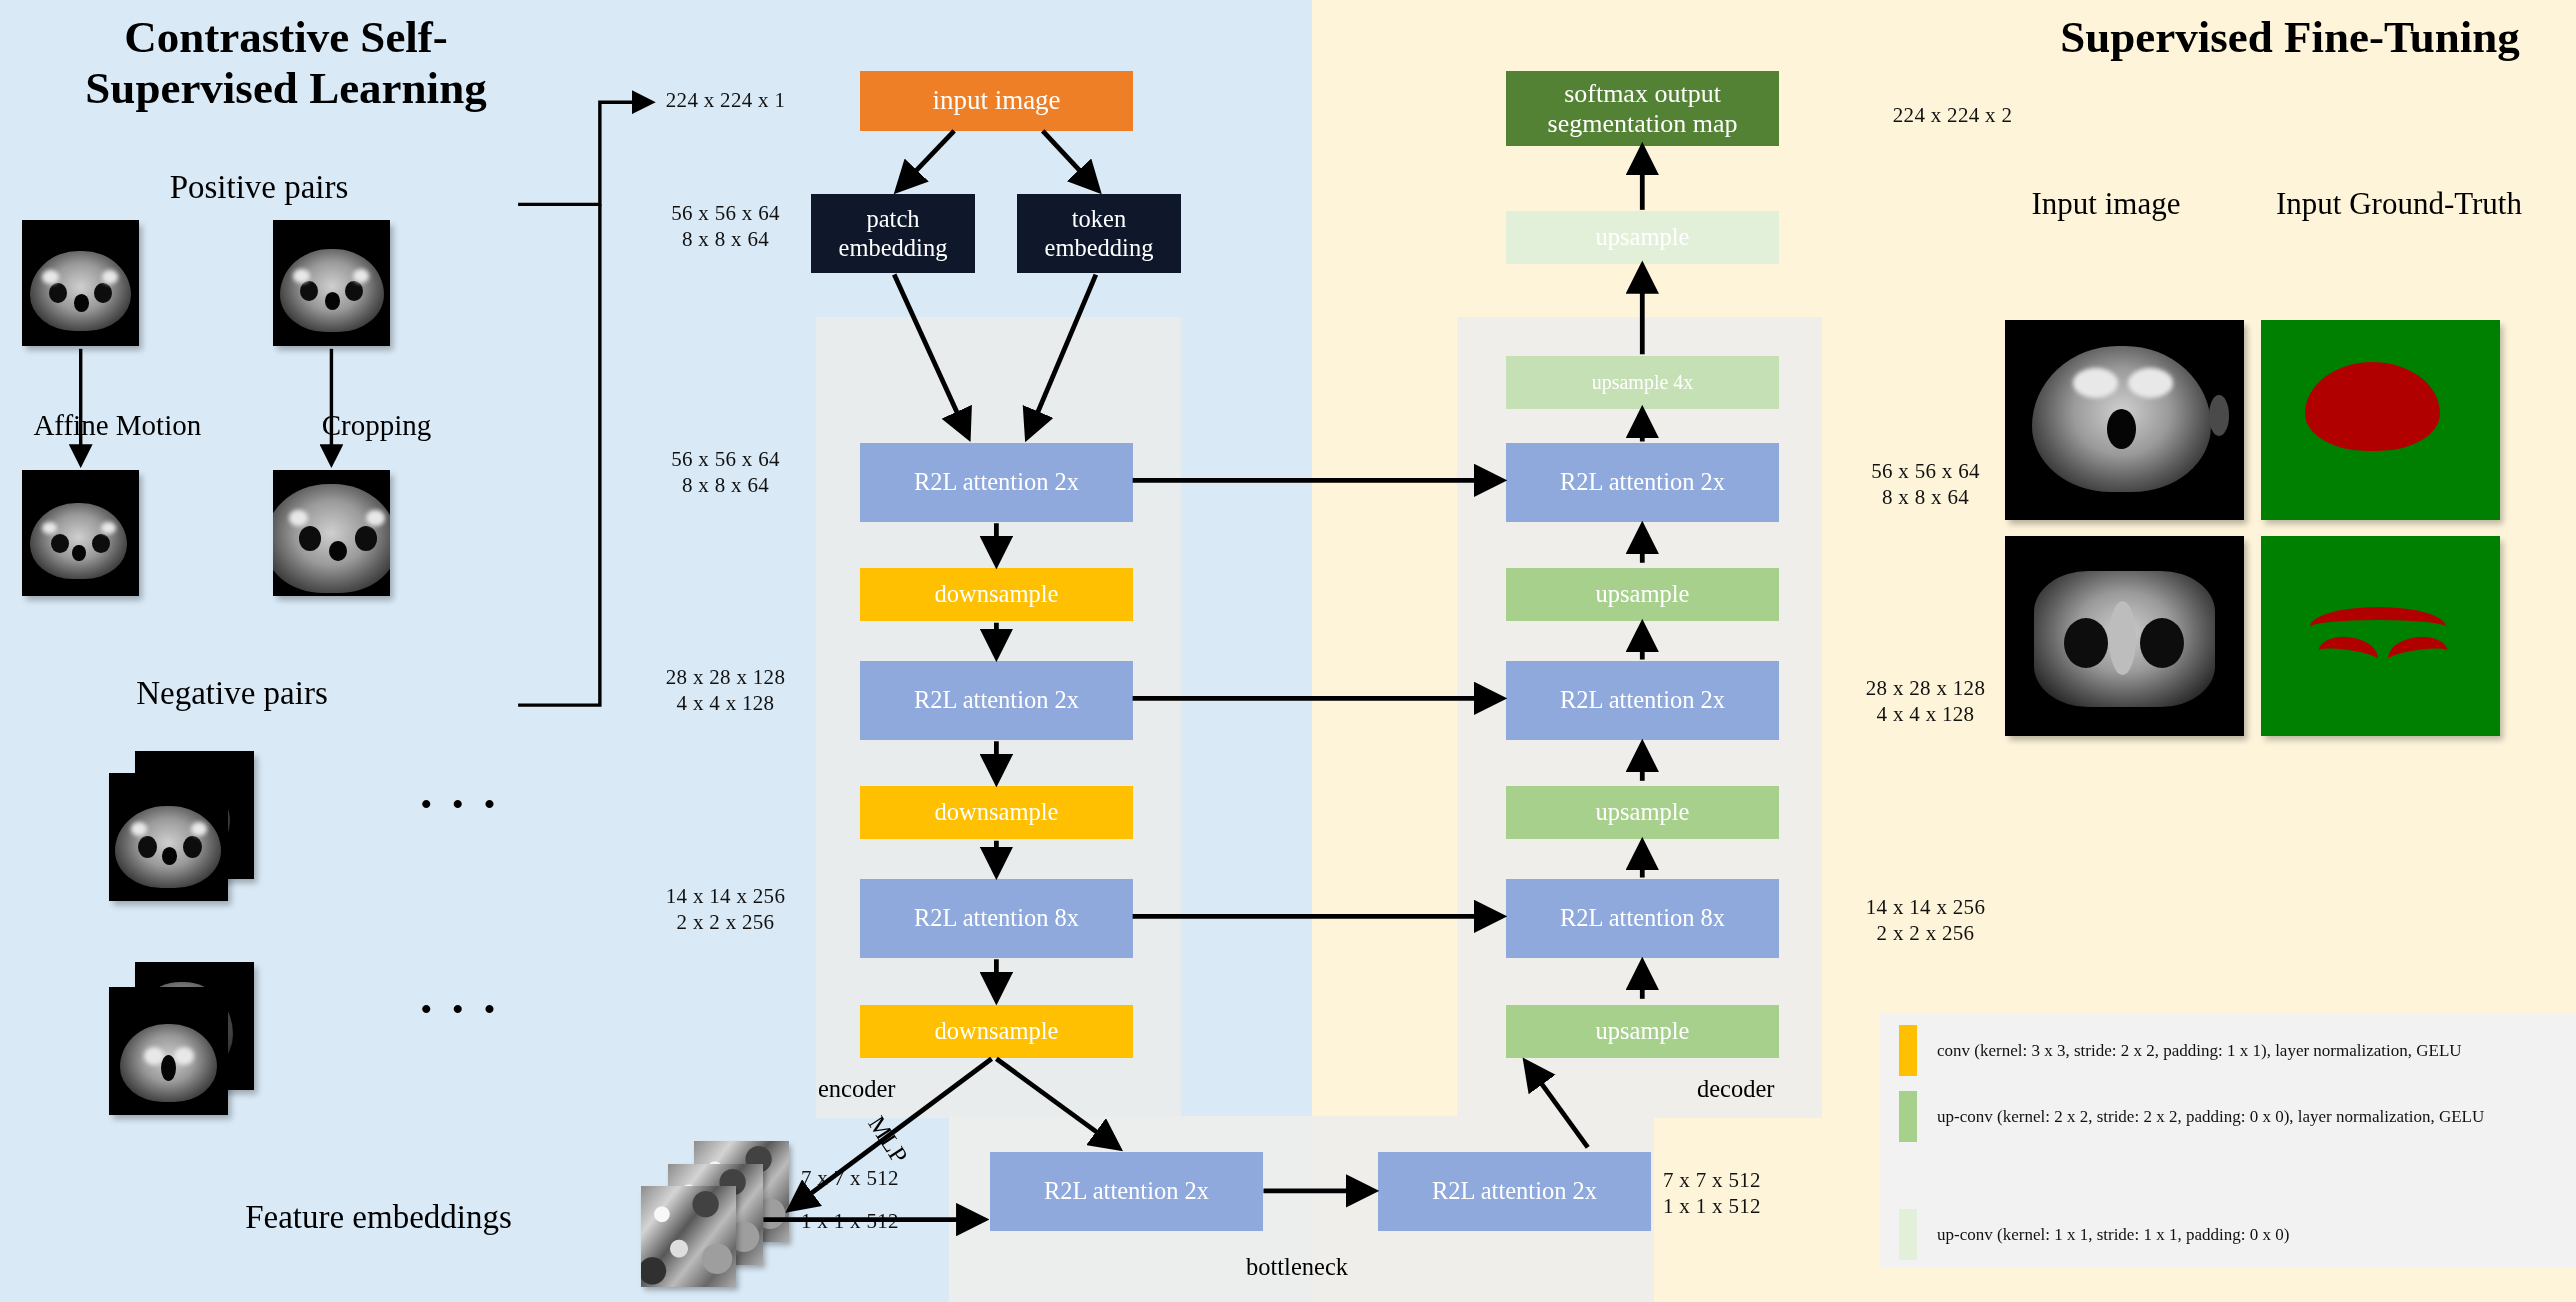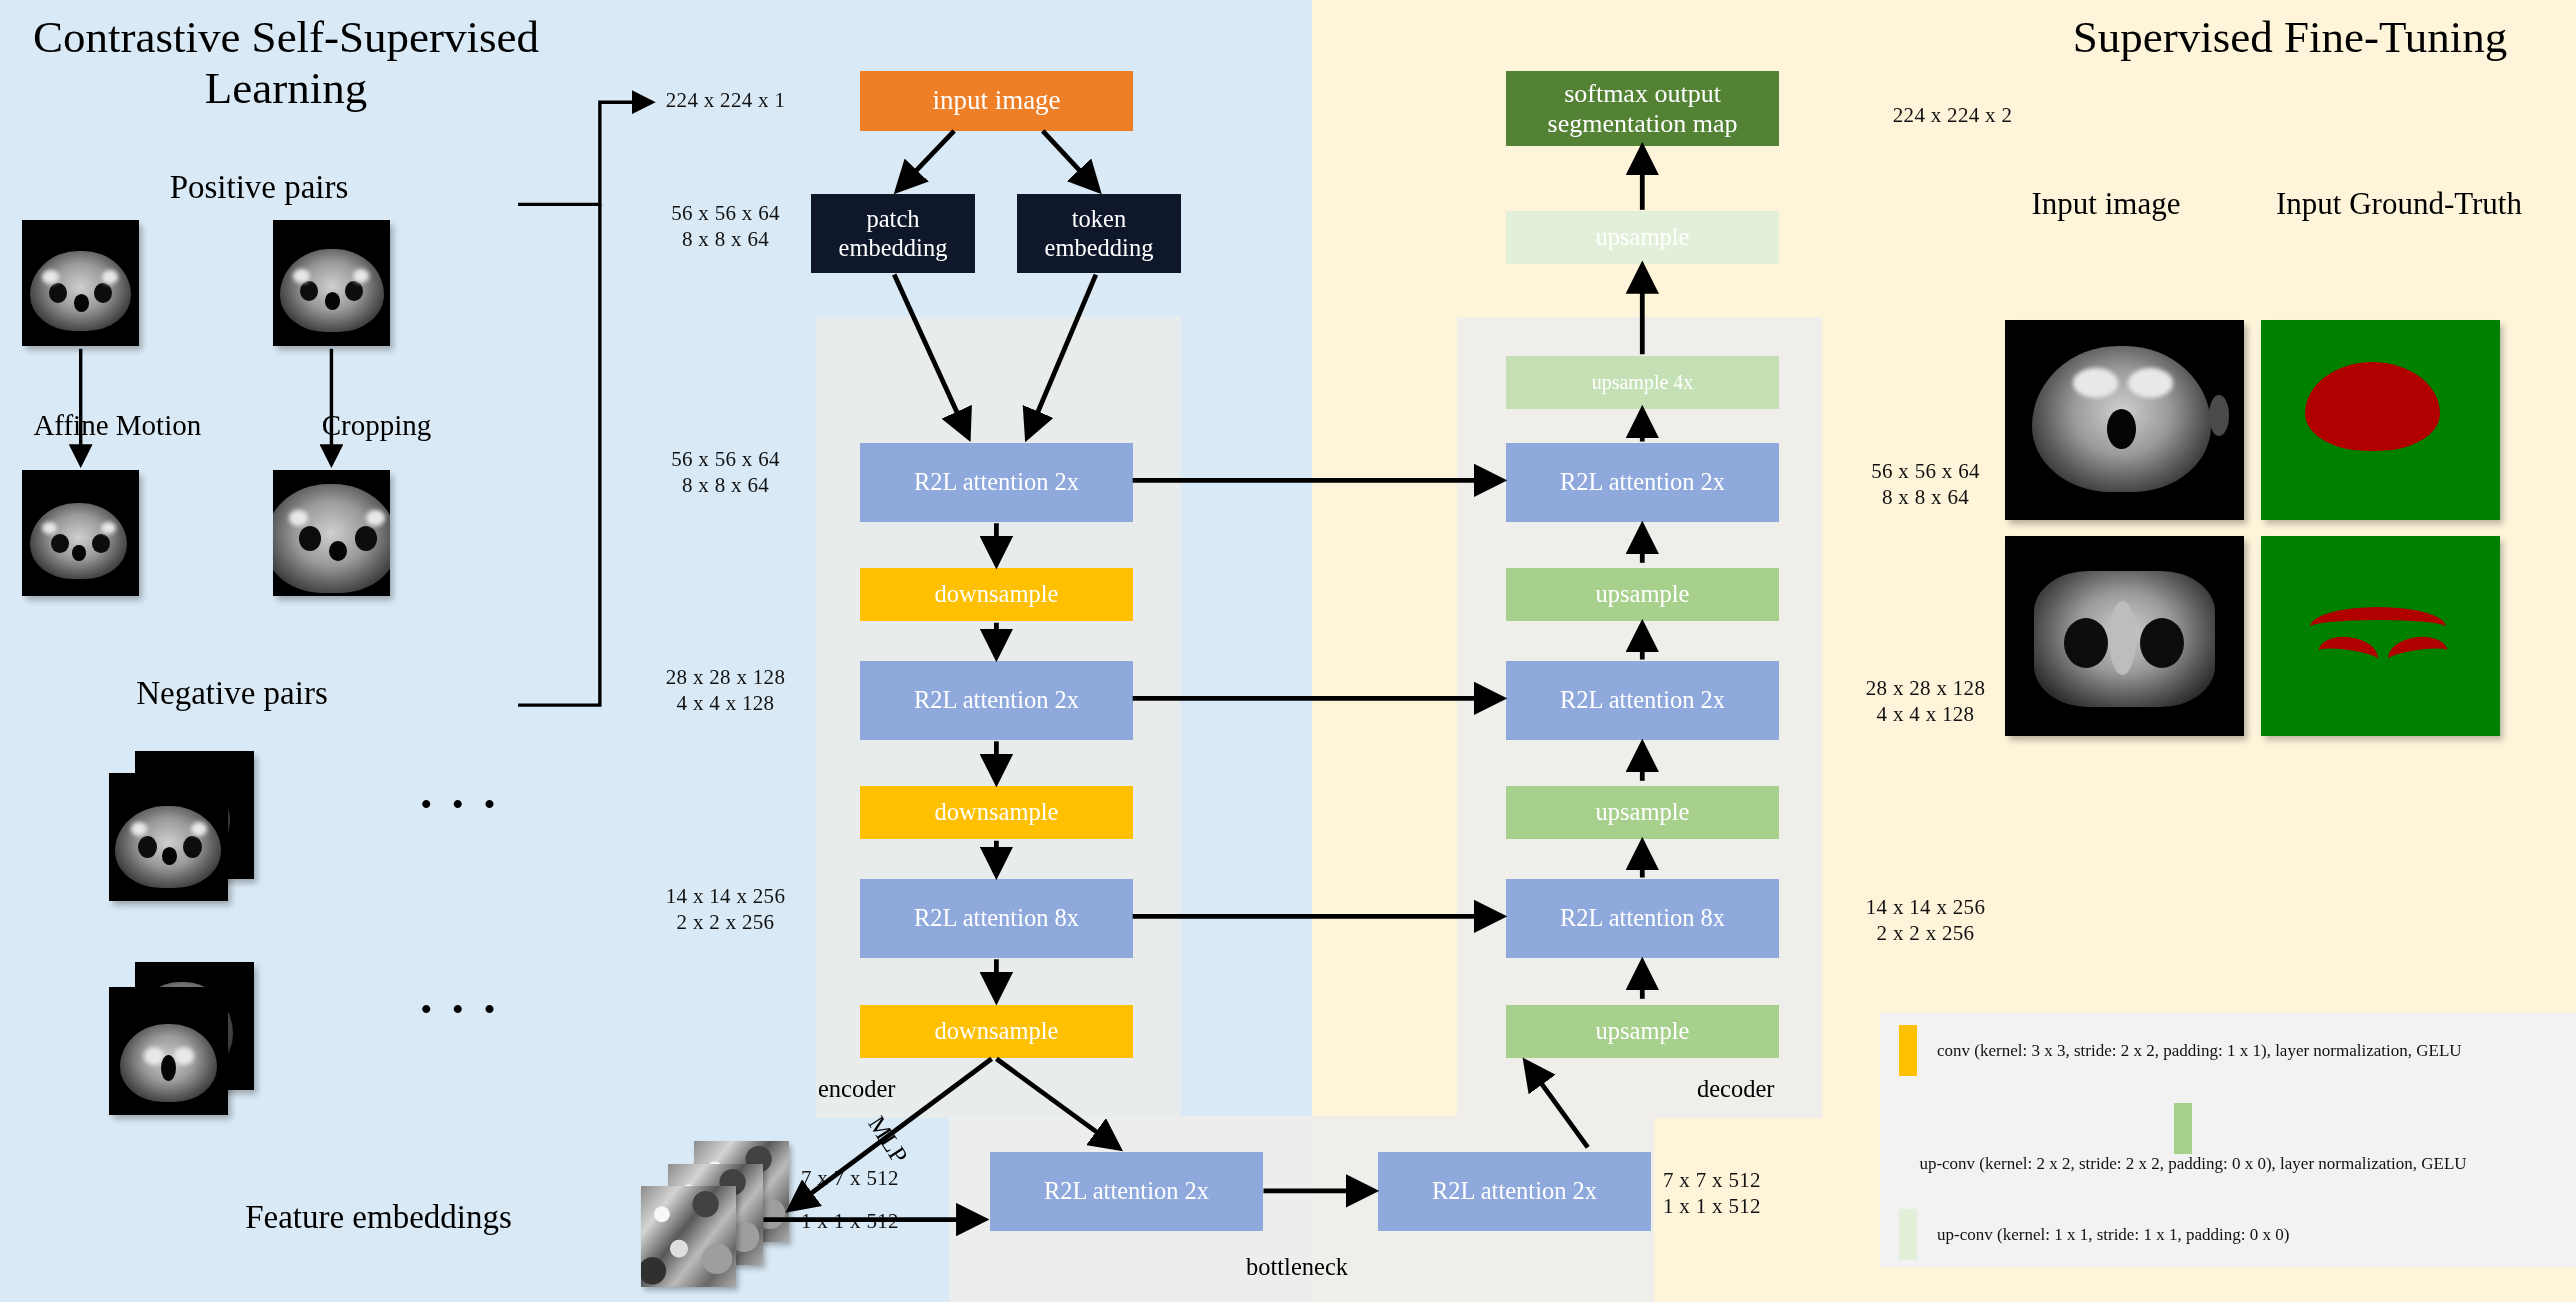--- a/index.html
+++ b/index.html
@@ -11,21 +11,21 @@
   .panel-left{position:absolute;left:0;top:0;width:1312px;height:1302px;background:#d9e9f5;}
   .panel-right{position:absolute;left:1312px;top:0;width:1264px;height:1302px;background:#fdf4da;}
 
   
   .col-encoder{position:absolute;left:816px;top:317px;width:365px;height:801px;background:#e8ecec;}
   .col-decoder{position:absolute;left:1457px;top:317px;width:365px;height:801px;background:#efeeea;}
   .col-bottleneck{position:absolute;left:949px;top:1116px;width:705px;height:187px;background:#eceeee;}
   .col-bottleneck-r{position:absolute;left:1312px;top:1116px;width:342px;height:187px;background:#efeeea;}
 
   
-  .h-title{position:absolute;font-weight:normal;text-align:center;line-height:1.12;color:#000;}
+  .h-title{position:absolute;font-weight:bold;text-align:center;line-height:1.12;color:#000;}
   .lbl{position:absolute;color:#000;}
 
   
   .blk{position:absolute;display:flex;align-items:center;justify-content:center;
        text-align:center;color:#fff;line-height:1.15;box-sizing:border-box;}
   .blk-input{background:#ef7f26;}
   .blk-embed{background:#0f172a;}
   .blk-attn{background:#8fa9dc;}
   .blk-down{background:#fec000;}
   .blk-up{background:#a8d08d;}
@@ -237,21 +237,21 @@
        border-top:13px solid #b00000;border-radius:50%;transform:rotate(8deg);"></div>
   <div class="mask" style="left:127px;top:101px;width:60px;height:23px;background:transparent;
        border-top:13px solid #b00000;border-radius:50%;transform:rotate(-8deg);"></div>
 </div>
 
 <div class="legend">
   <div class="legend-row" style="left:19px;top:12.3px;">
     <div class="legend-swatch" style="background:#fec000;"></div>
     <div class="legend-text">conv (kernel: 3 x 3, stride: 2 x 2, padding: 1 x 1), layer normalization, GELU</div>
   </div>
-  <div class="legend-row" style="left:19px;top:90px;flex-direction:column;">
+  <div class="legend-row" style="left:19px;top:78px;">
     <div class="legend-swatch" style="background:#a8d08d;"></div>
     <div class="legend-text">up-conv (kernel: 2 x 2, stride: 2 x 2, padding: 0 x 0), layer normalization, GELU</div>
   </div>
   <div class="legend-row" style="left:19px;top:196px;">
     <div class="legend-swatch" style="background:#e2f0d9;"></div>
     <div class="legend-text">up-conv (kernel: 1 x 1, stride: 1 x 1, padding: 0 x 0)</div>
   </div>
 </div>
 
 <svg class="overlay" viewBox="0 0 3780 1911">

